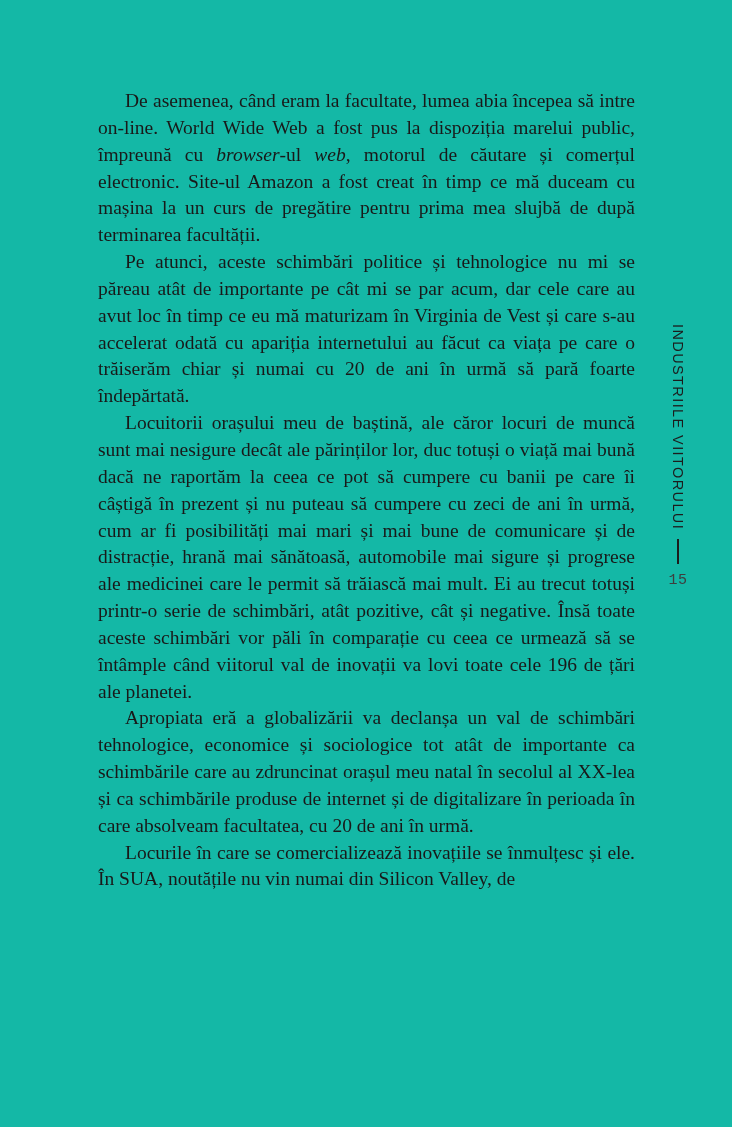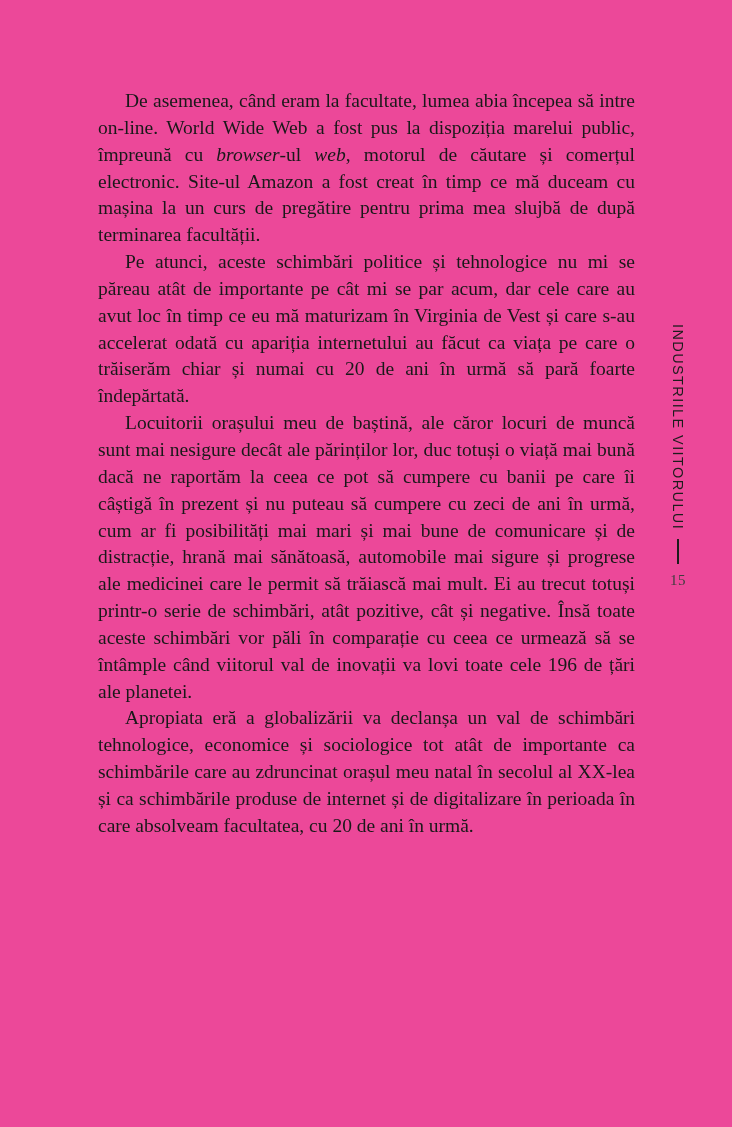--- a/index.html
+++ b/index.html
@@ -4,21 +4,21 @@
 <style>
   html, body {
     margin: 0;
     padding: 0;
     background: #ffffff;
   }
   .page {
     position: relative;
     width: 732px;
     height: 1127px;
-    background: #ec4899;
+    background: #14b8a6;
     overflow: hidden;
   }
   .text-column {
     position: absolute;
     left: 98px;
     top: 88px;
     width: 537px;
     font-family: "Liberation Serif", "DejaVu Serif", serif;
     font-size: 19.5px;
     line-height: 26.85px;
@@ -52,36 +52,37 @@
     letter-spacing: 1.4px;
     color: #1c1c1c;
   }
   .separator-rule {
     width: 1.5px;
     height: 25px;
     background: #1c1c1c;
     margin: 9px 0 8px 0;
   }
   .page-number {
-    font-family: Liberation Serif, serif;
+    font-family: Liberation Mono, monospace;
     font-size: 15px;
     color: #3e3e3e;
     letter-spacing: 0.5px;
   }
 </style>
 </head>
 <body>
 
 <div class="page">
 
   <div class="text-column" id="paragraphs">
       <p><span>De asemenea, când eram la facultate, lumea abia începea să intre on-line. World Wide Web a fost pus la dispoziția marelui public, împreună cu </span><em>browser</em><span>-ul </span><em>web</em><span>, motorul de căutare și comerțul electronic. Site-ul Amazon a fost creat în timp ce mă duceam cu mașina la un curs de pregătire pentru prima mea slujbă de după terminarea facultății.</span></p>
       <p><span>Pe atunci, aceste schimbări politice și tehnologice nu mi se păreau atât de importante pe cât mi se par acum, dar cele care au avut loc în timp ce eu mă maturizam în Virginia de Vest și care s-au accelerat odată cu apariția internetului au făcut ca viața pe care o trăiserăm chiar și numai cu 20 de ani în urmă să pară foarte îndepărtată.</span></p>
       <p><span>Locuitorii orașului meu de baștină, ale căror locuri de muncă sunt mai nesigure decât ale părinților lor, duc totuși o viață mai bună dacă ne raportăm la ceea ce pot să cumpere cu banii pe care îi câștigă în prezent și nu puteau să cumpere cu zeci de ani în urmă, cum ar fi posibilități mai mari și mai bune de comunicare și de distracție, hrană mai sănătoasă, automobile mai sigure și progrese ale medicinei care le permit să trăiască mai mult. Ei au trecut totuși printr-o serie de schimbări, atât pozitive, cât și negative. Însă toate aceste schimbări vor păli în comparație cu ceea ce urmează să se întâmple când viitorul val de inovații va lovi toate cele 196 de țări ale planetei.</span></p>
       <p><span>Apropiata eră a globalizării va declanșa un val de schimbări tehnologice, economice și sociologice tot atât de importante ca schimbările care au zdruncinat orașul meu natal în secolul al XX-lea și ca schimbările produse de internet și de digitalizare în perioada în care absolveam facultatea, cu 20 de ani în urmă.</span></p>
+      <p><span>Locurile în care se comercializează inovațiile se înmulțesc și ele. În SUA, noutățile nu vin numai din Silicon Valley, de</span></p>
     </div>
 
   <aside class="margin-block">
     <div class="running-title">INDUSTRIILE VIITORULUI</div>
     <div class="separator-rule"></div>
     <div class="page-number">15</div>
   </aside>
 
 </div>
 

